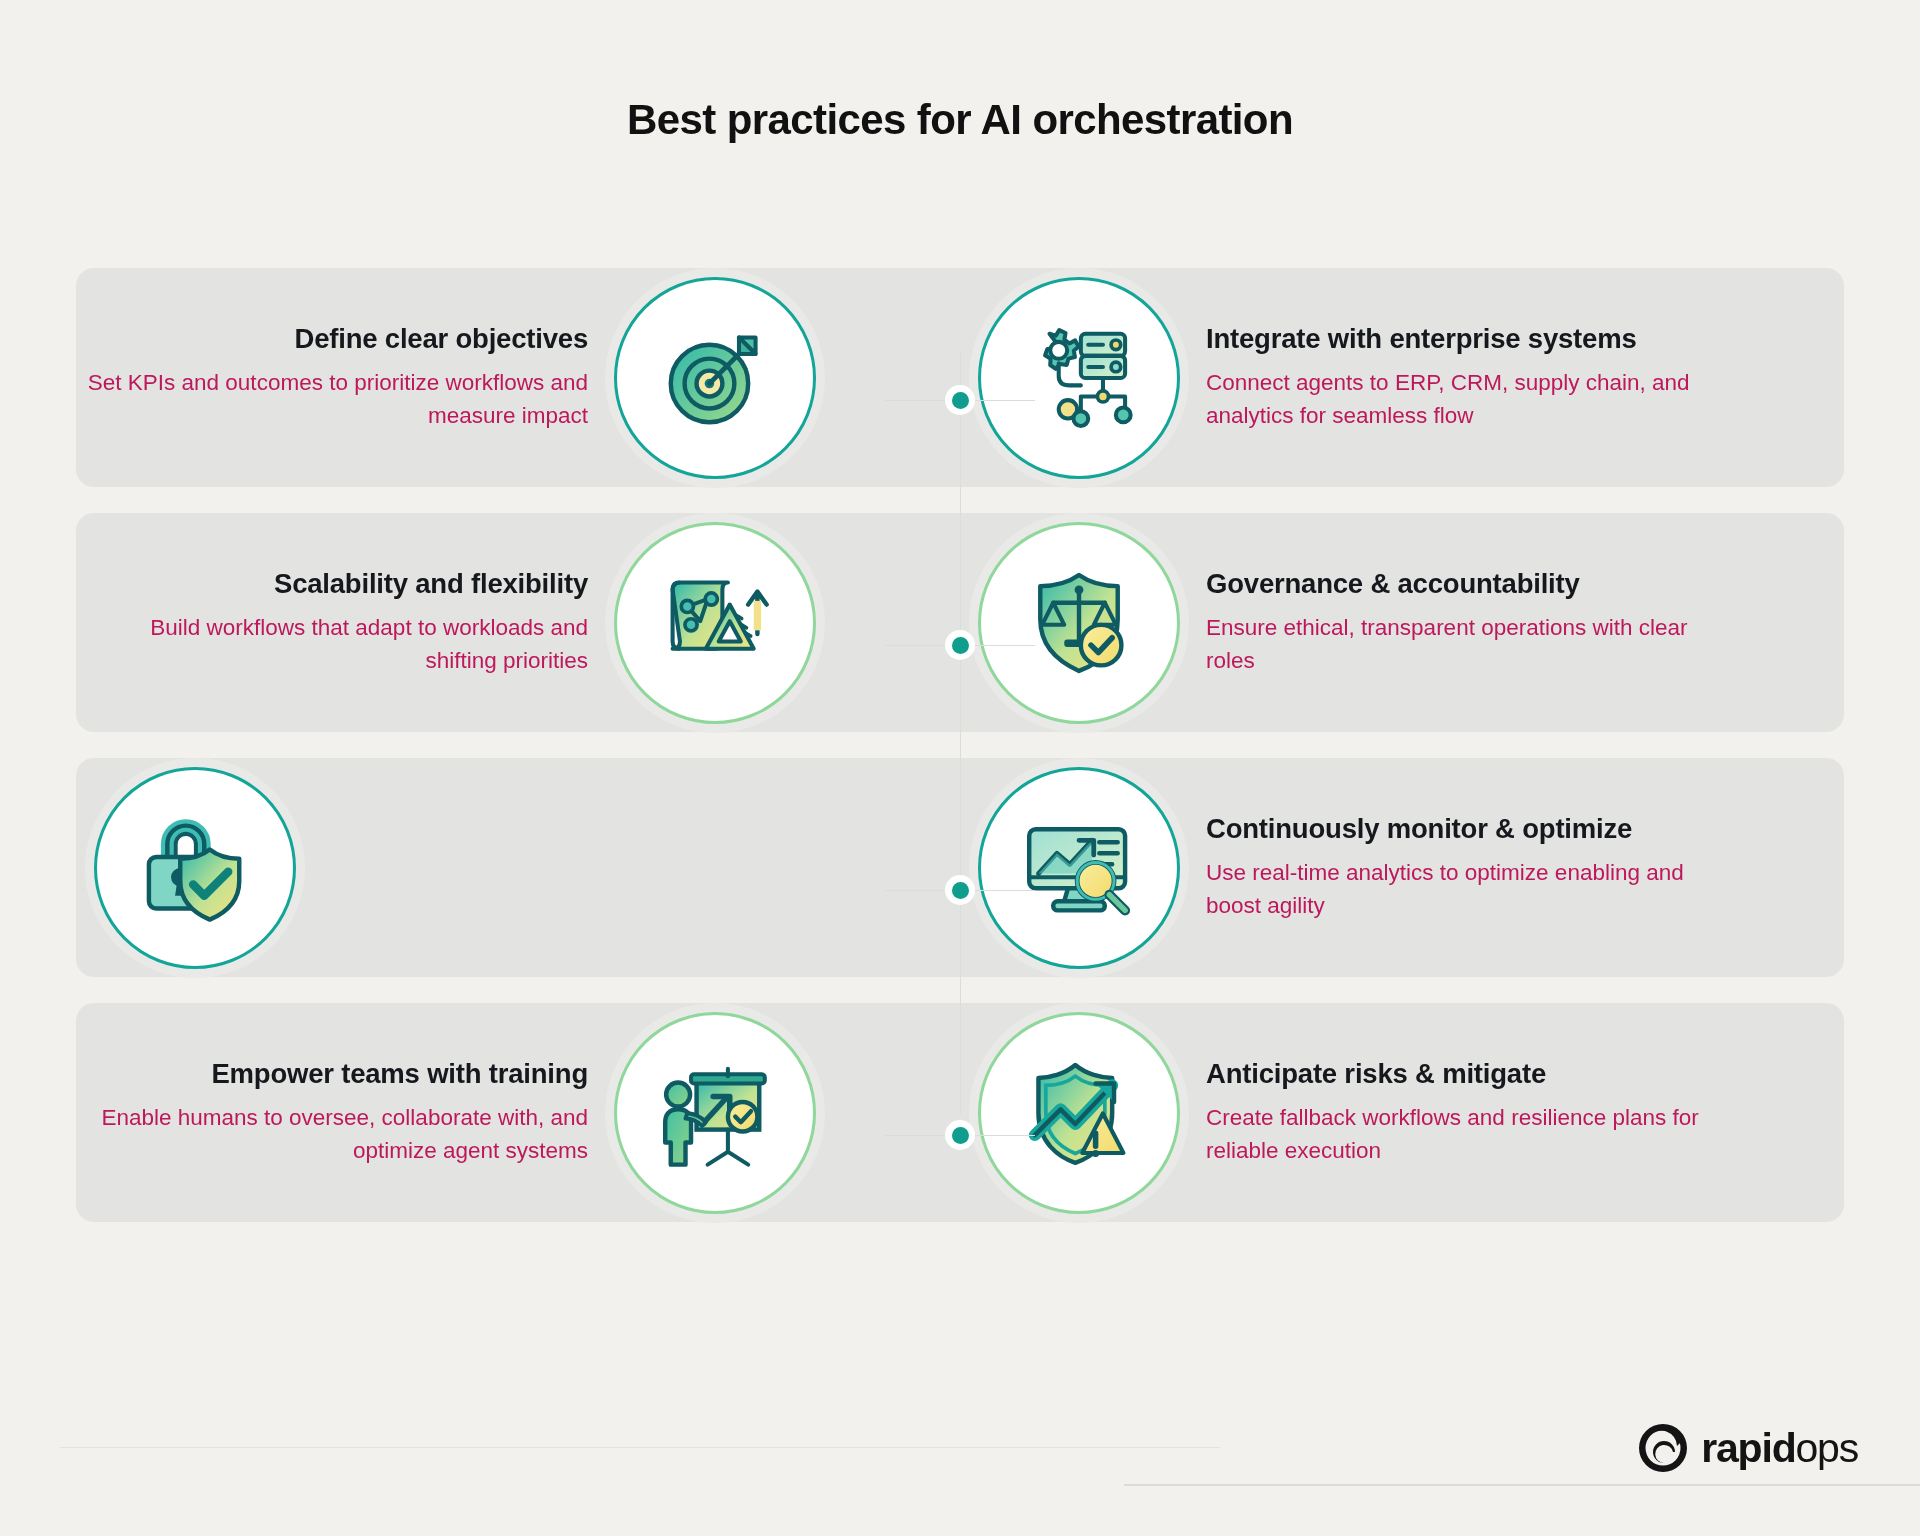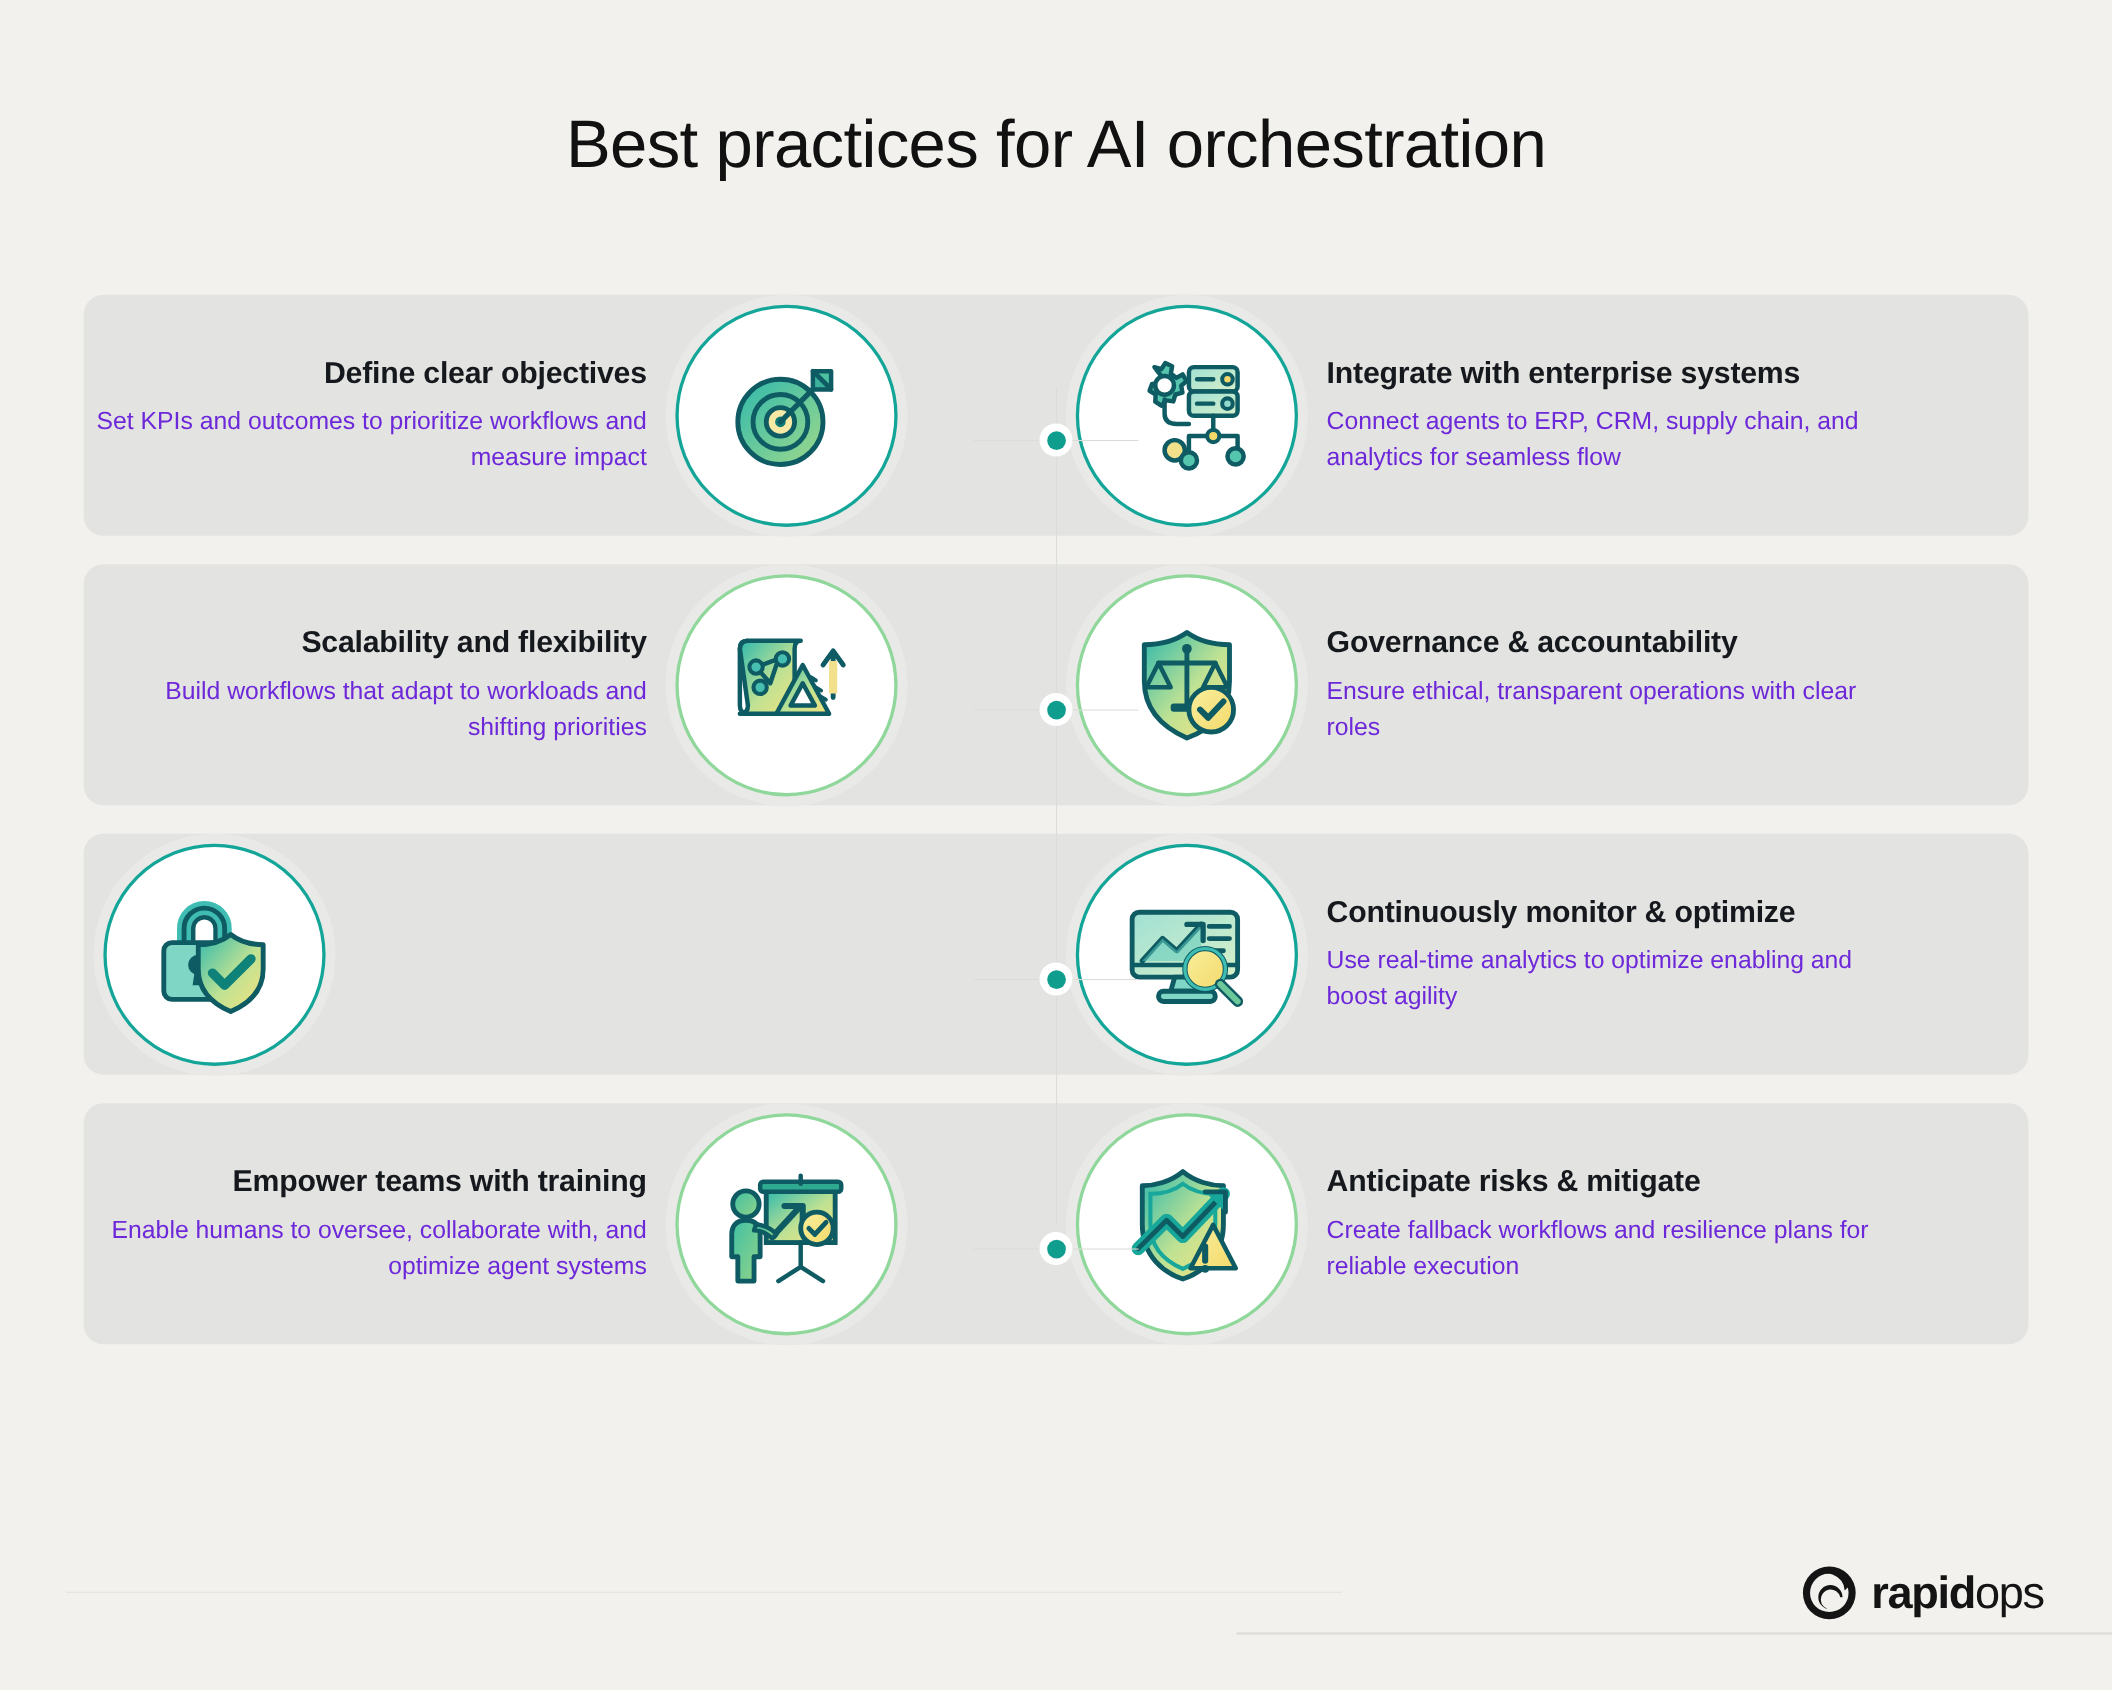--- a/index.html
+++ b/index.html
@@ -19,22 +19,22 @@
     background: #f2f1ed;
   }
 
   
   .title {
     position: absolute;
     top: 96px;
     left: 0;
     width: 1920px;
     text-align: center;
-    font-size: 61px;
-    font-weight: 400;
+    font-size: 42px;
+    font-weight: 700;
     color: #111111;
     letter-spacing: -0.6px;
   }
 
   
   .rows {
     position: absolute;
     top: 268px;
     left: 76px;
     width: 1768px;
@@ -77,21 +77,21 @@
     font-size: 27.5px;
     font-weight: 700;
     color: #15181c;
     letter-spacing: -0.2px;
     margin-bottom: 12px;
     white-space: nowrap;
   }
   .card-desc {
     font-size: 22.5px;
     font-weight: 400;
-    color: #6d28d9;
+    color: #be185d;
     line-height: 1.44;
   }
 
   
   .medallion {
     position: relative;
     width: 202px;
     height: 202px;
     flex: 0 0 202px;
     margin: 0 18px;

